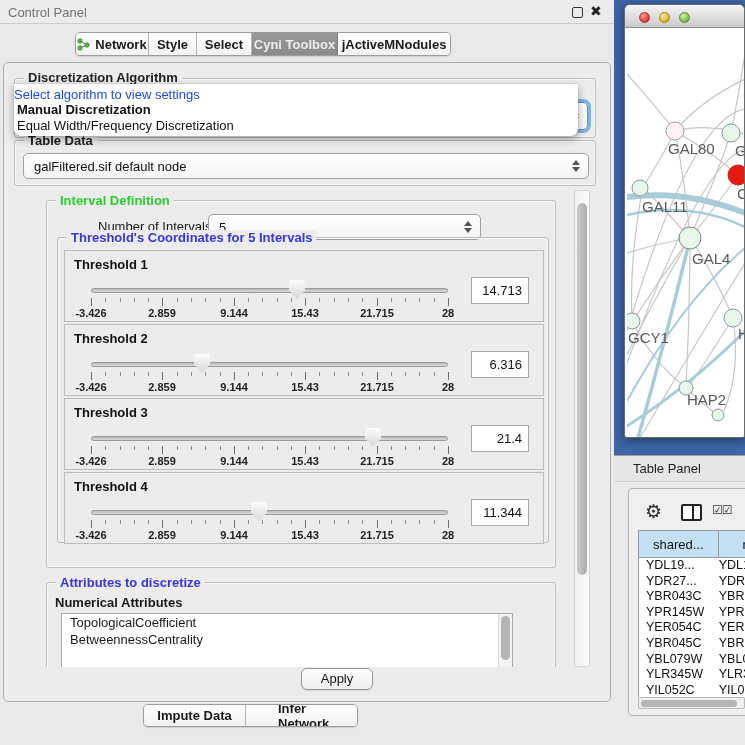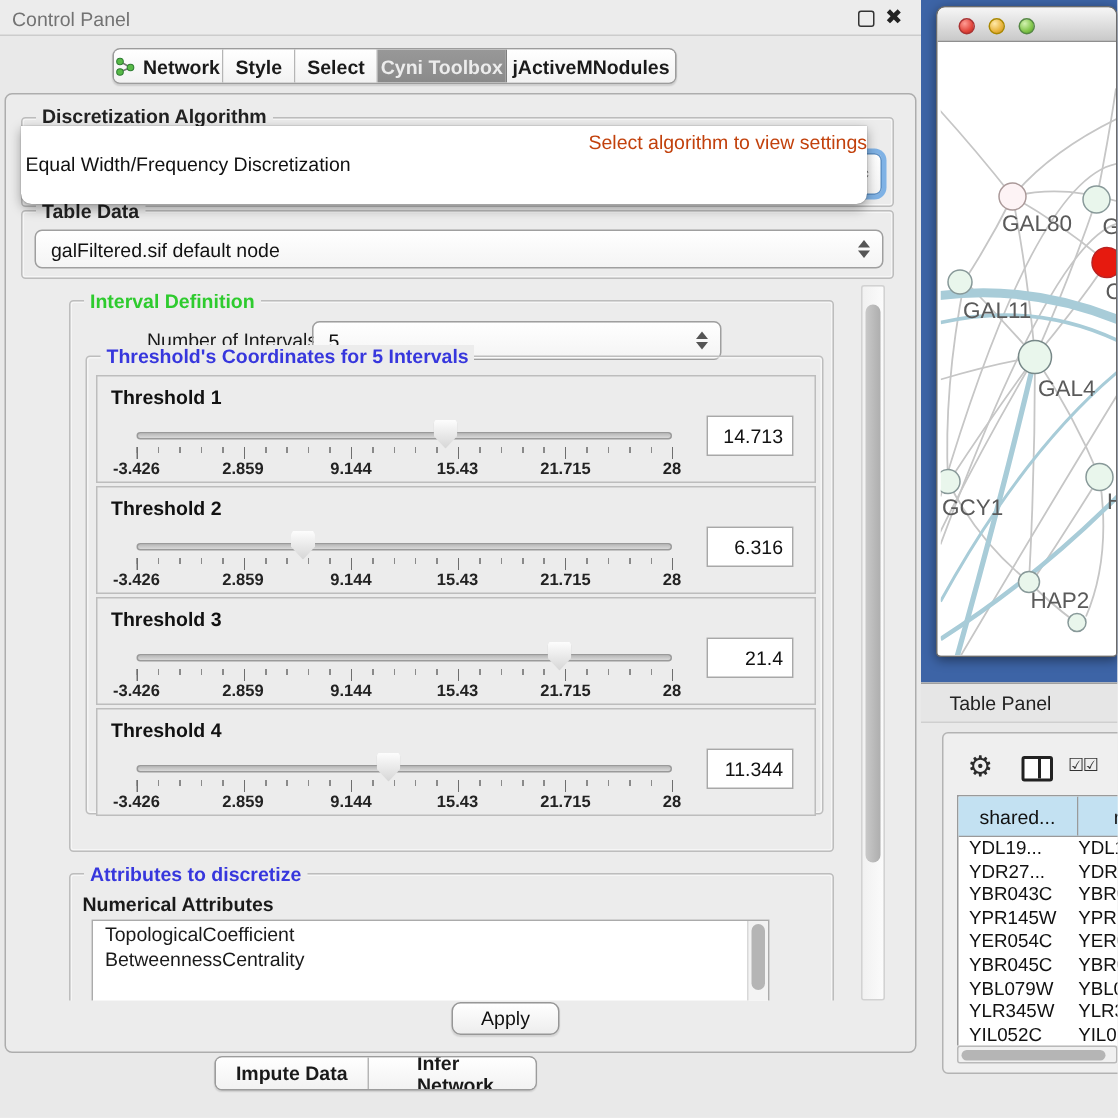--- a/index.html
+++ b/index.html
@@ -27,21 +27,21 @@
 
   .combo { position:absolute; background:linear-gradient(#ffffff,#f4f4f4); border:1px solid #9f9f9f; border-radius:5px; display:flex; align-items:center; padding:0 22px 0 10px; font-size:13px; color:#111; }
   .stepper { position:absolute; right:8px; top:50%; transform:translateY(-50%); display:flex; flex-direction:column; gap:2px; }
   .stepper i { display:block; width:0; height:0; border-left:4px solid transparent; border-right:4px solid transparent; }
   .stepper .up { border-bottom:5px solid #555; }
   .stepper .dn { border-top:5px solid #555; }
   .focused { box-shadow:0 0 0 3px #7fb2e5; border-color:#5f93c8; }
 
   
   .popup { left:14px; top:84px; width:564px; height:52px; background:#ffffff; border-radius:0 0 7px 7px; box-shadow:0 3px 8px rgba(0,0,0,0.35), 0 0 1px rgba(0,0,0,0.4); z-index:30; overflow:hidden; }
-  .popup .hint { height:18px; text-align:right; color:#c2410c; font-size:13px; padding-top:3px; }
+  .popup .hint { height:18px; text-align:left; color:#1d4ed8; font-size:13px; padding-top:3px; }
   .popup .opt { height:16px; padding-left:3px; font-size:13px; color:#111; white-space:nowrap; }
   .popup .opt.bold { font-weight:bold; }
 
   
   .viewport { left:10px; top:190px; width:558px; height:477px; overflow:hidden; }
   .vscroll { left:574px; top:190px; width:16px; height:477px; background:linear-gradient(to right,#f1f1f1,#fbfbfb); border:1px solid #d2d2d2; border-radius:2px; }
   .vthumb { position:absolute; left:2px; width:10px; border-radius:6px; background:linear-gradient(to right,#c9c9c9,#aeaeae); }
 
   
   .trow { position:absolute; left:6px; width:480px; height:72px; border:1px solid #bdbdbd; background:#ececec; }
@@ -130,20 +130,21 @@
 </div>
 <div class="combo focused" style="left:22px; top:102px; width:566px; height:28px; z-index:5;">
   <span class="stepper">
       <i class="up"></i>
       <i class="dn"></i>
     </span>
 </div>
 
 <div class="abs popup">
   <div class="hint">Select algorithm to view settings</div>
+  <div class="opt bold">Manual Discretization</div>
   <div class="opt">Equal Width/Frequency Discretization</div>
 </div>
 
 <div class="group" style="left:14px; top:140px; width:582px; height:46px;">
   <span class="gtitle gt-black">Table Data</span>
   <div class="combo" style="left:8px; top:12px; width:566px; height:26px;">
     <span>galFiltered.sif default node</span>
     <span class="stepper">
         <i class="up"></i>
         <i class="dn"></i>

